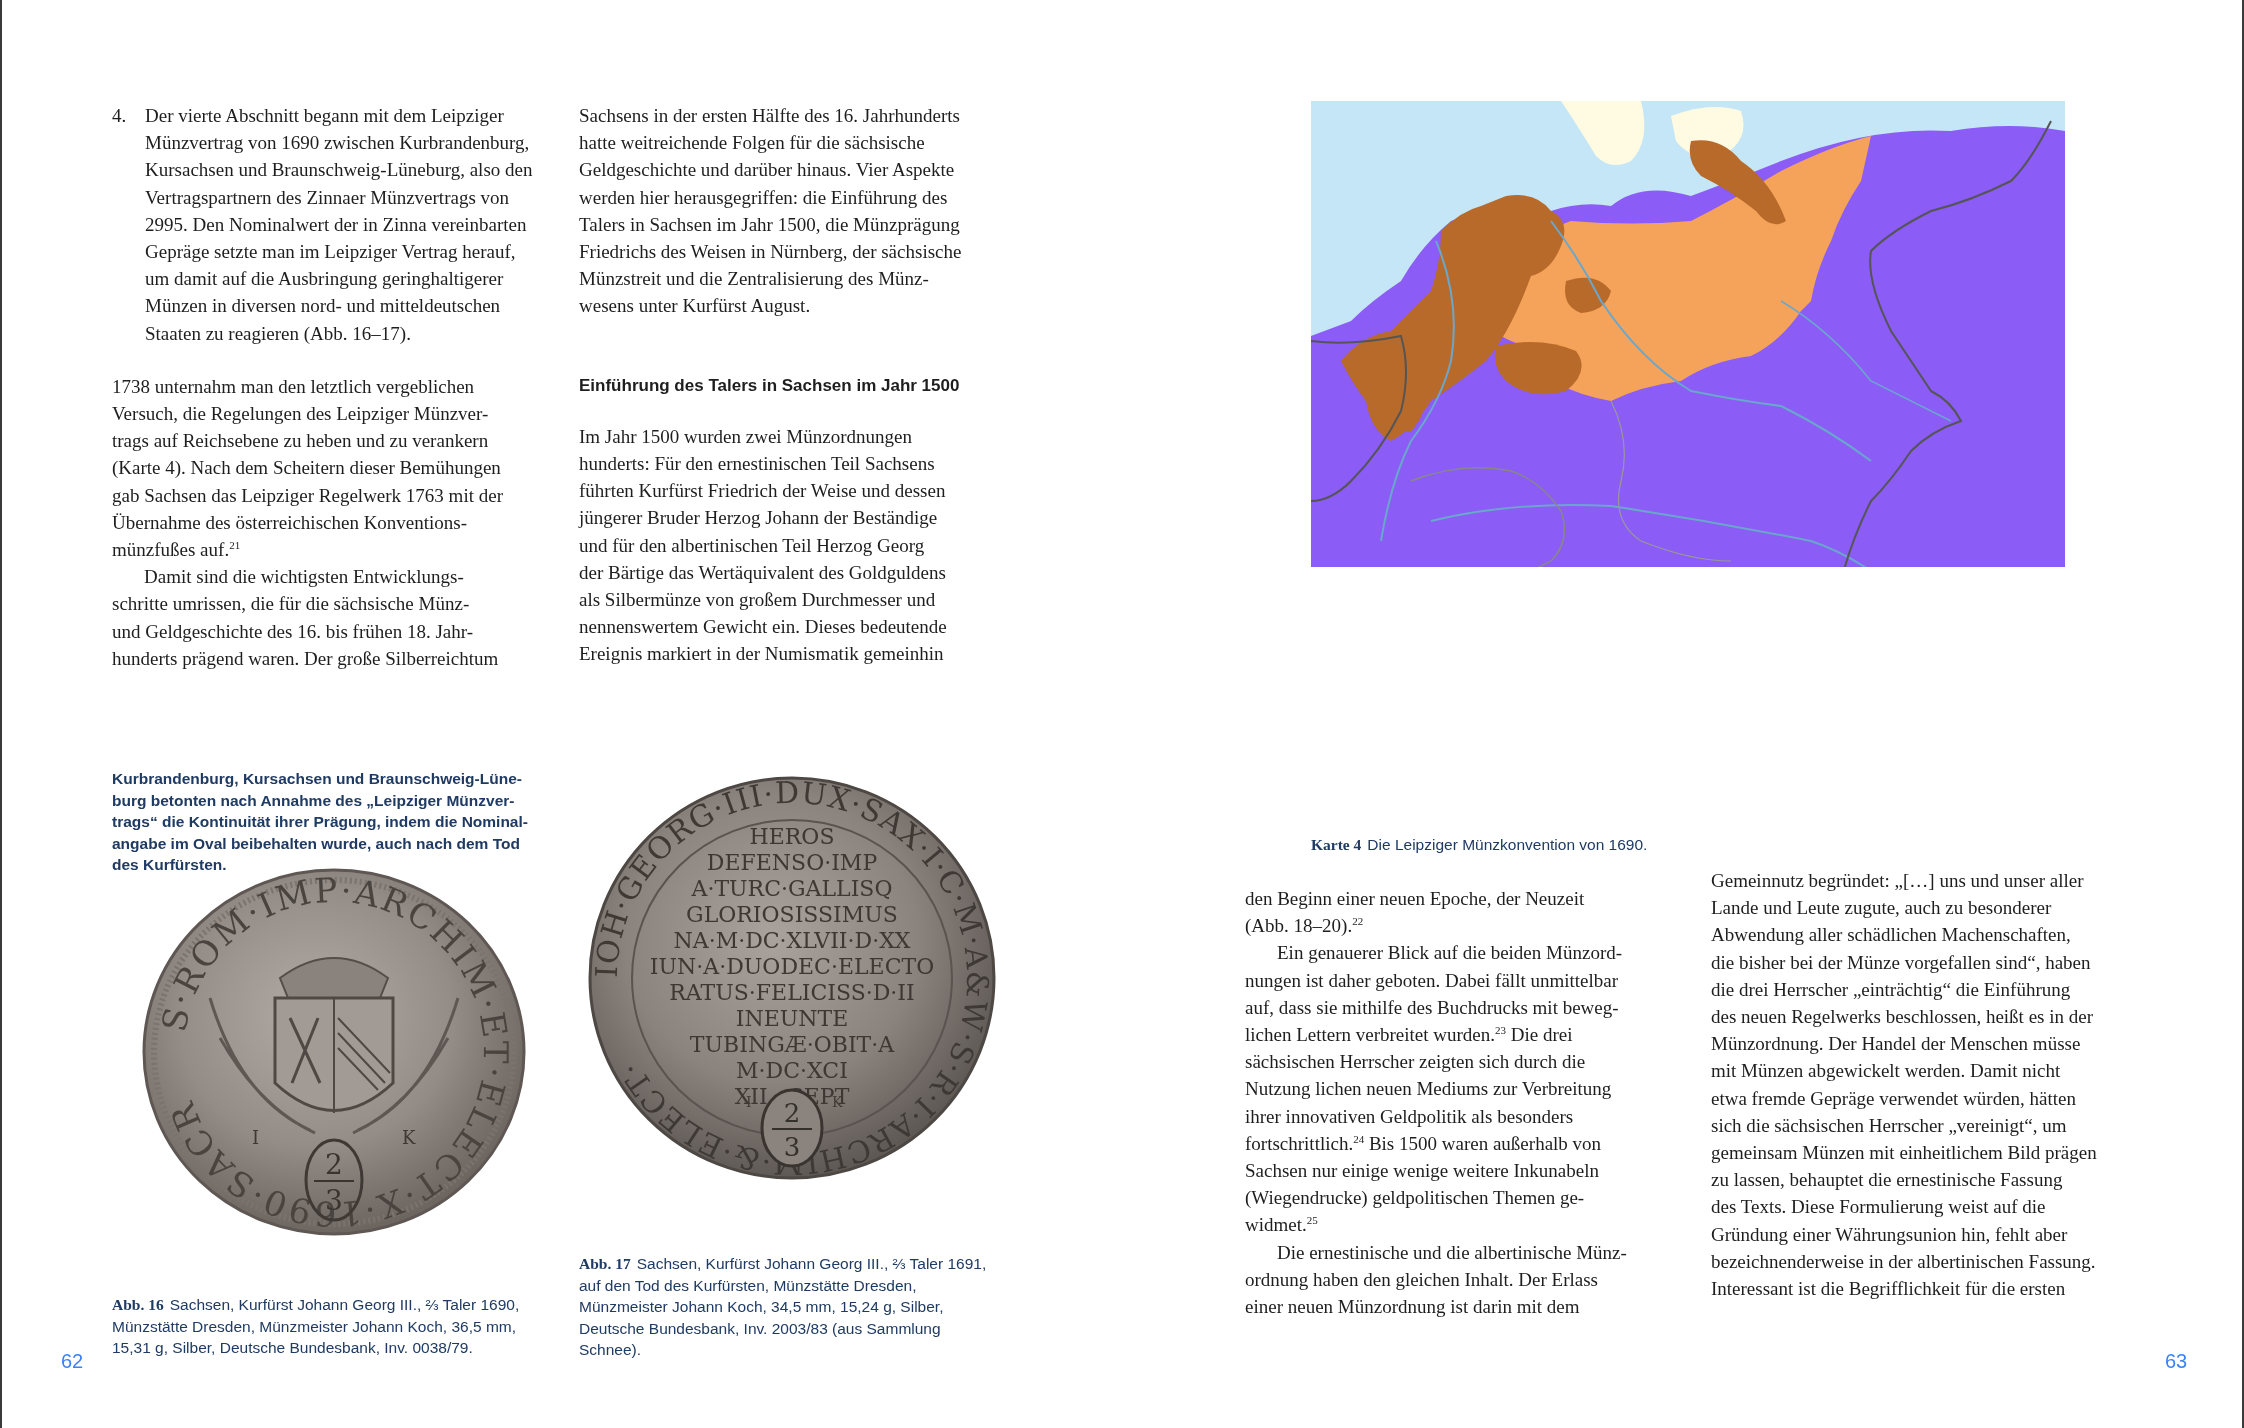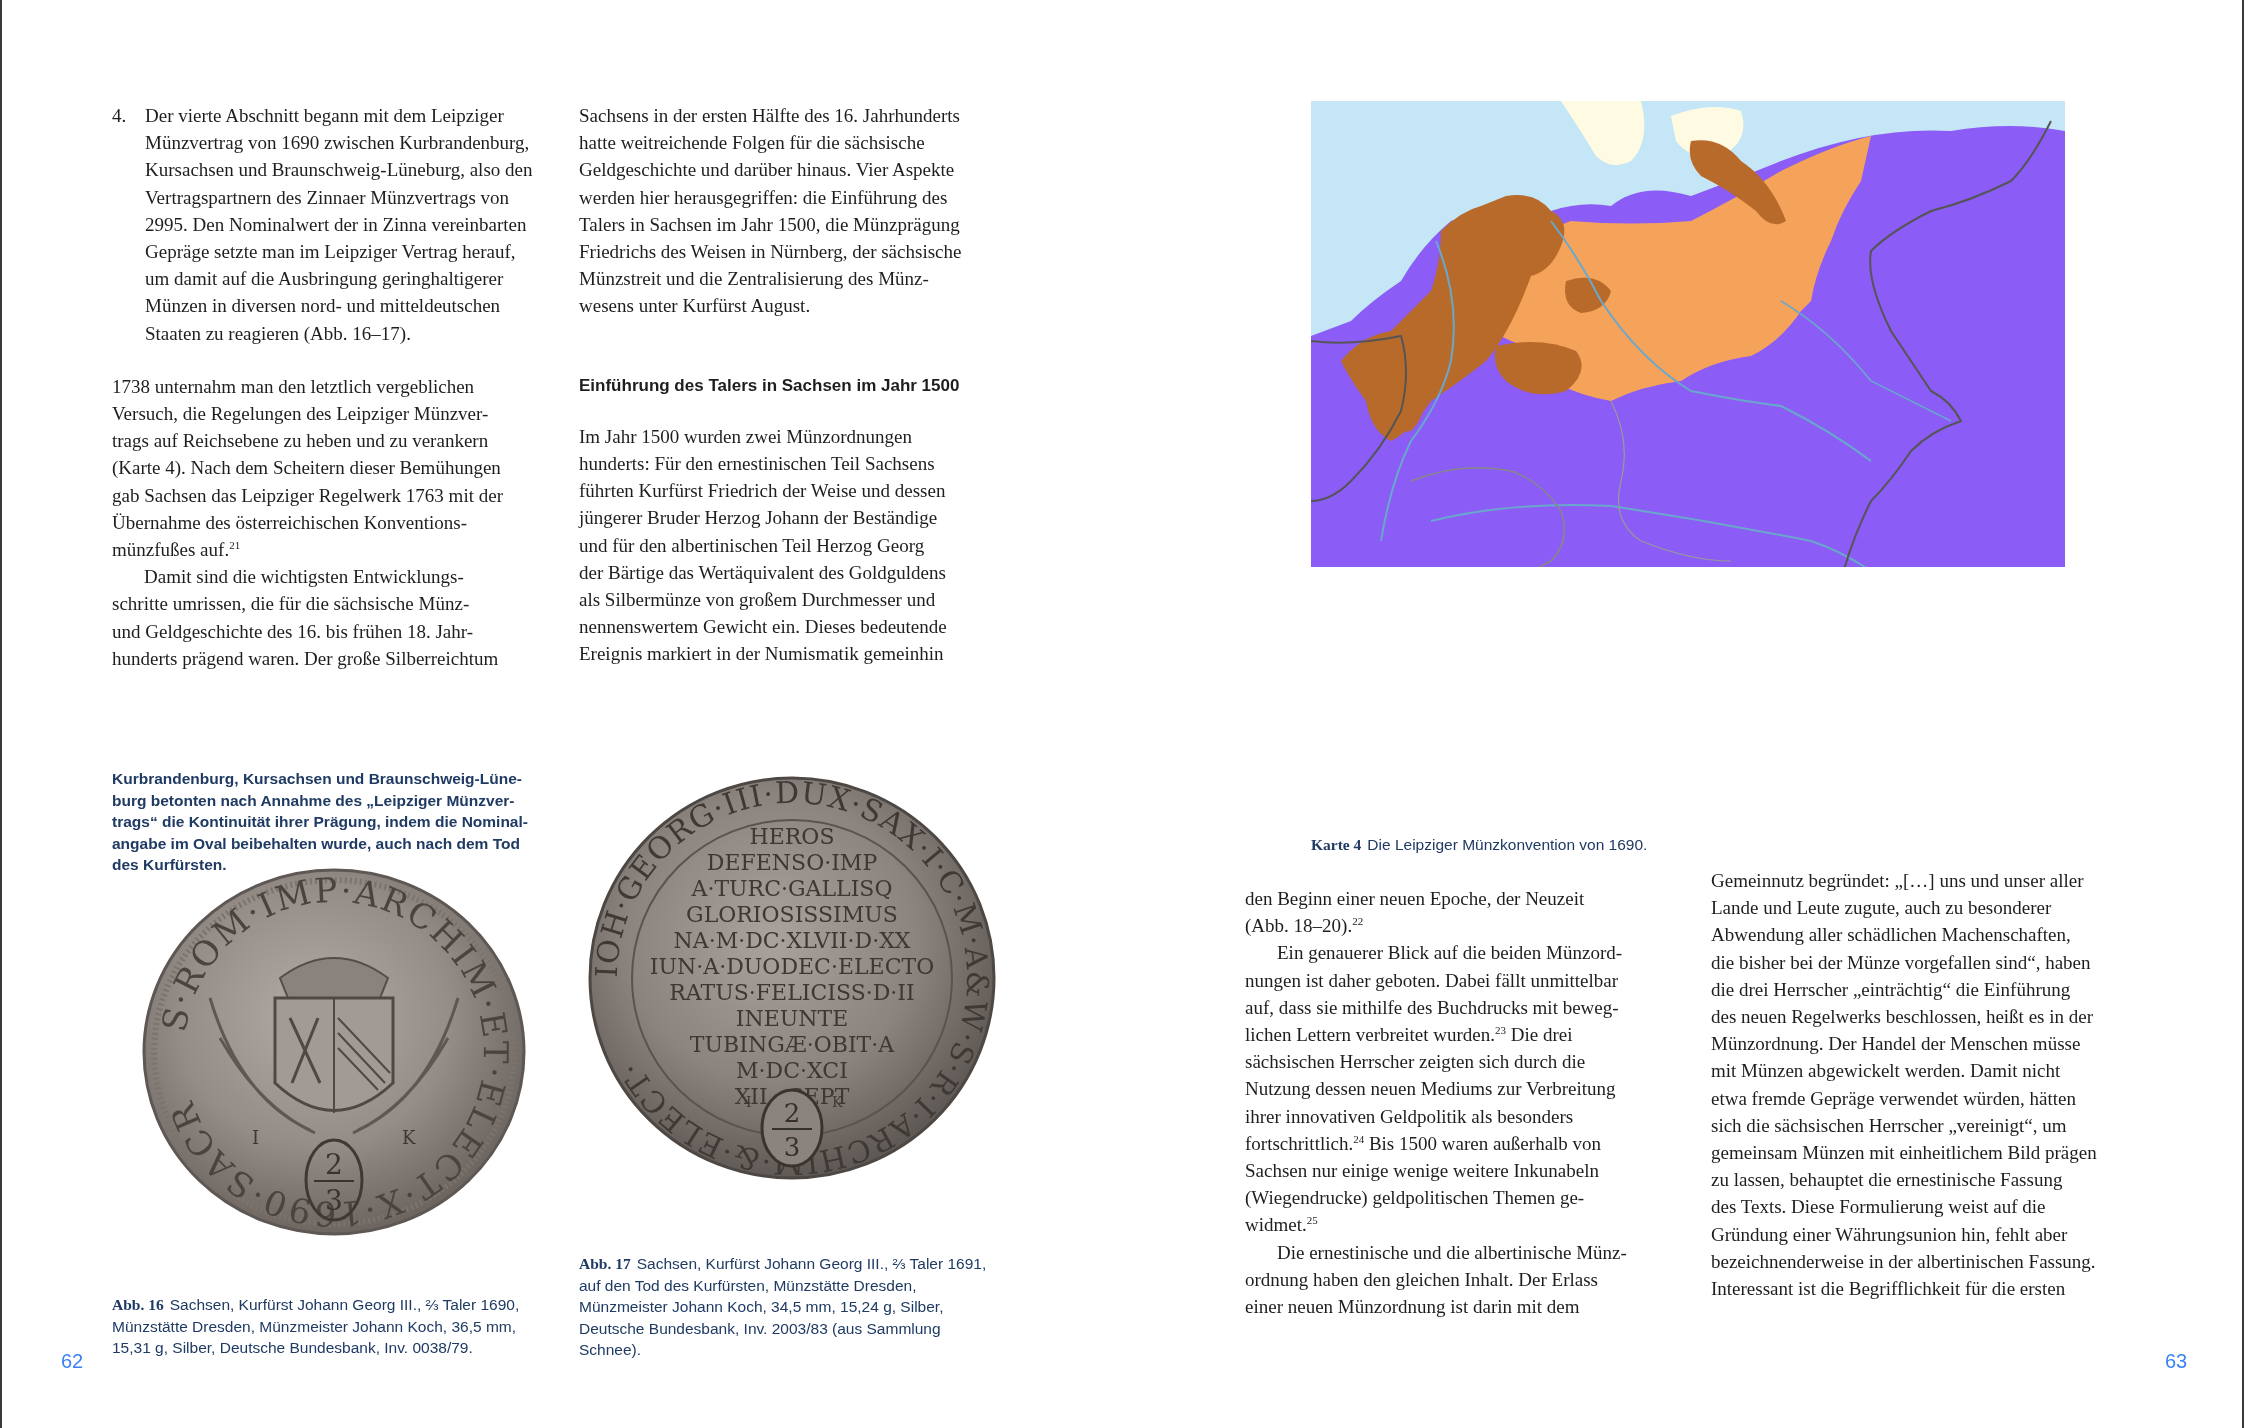--- a/index.html
+++ b/index.html
@@ -222,21 +222,21 @@
   <div>
     <div>den Beginn einer neuen Epoche, der Neuzeit</div>
     <div><span>(Abb. 18–20).</span><sup>22</sup></div>
   </div>
   <div>
     <div class="indent">Ein genauerer Blick auf die beiden Münzord-</div>
     <div>nungen ist daher geboten. Dabei fällt unmittelbar</div>
     <div>auf, dass sie mithilfe des Buchdrucks mit beweg-</div>
     <div><span>lichen Lettern verbreitet wurden.</span><sup>23</sup><span> Die drei</span></div>
     <div>sächsischen Herrscher zeigten sich durch die</div>
-    <div>Nutzung dessen neuen Mediums zur Verbreitung</div>
+    <div>Nutzung lichen neuen Mediums zur Verbreitung</div>
     <div>ihrer innovativen Geldpolitik als besonders</div>
     <div><span>fortschrittlich.</span><sup>24</sup><span> Bis 1500 waren außerhalb von</span></div>
     <div>Sachsen nur einige wenige weitere Inkunabeln</div>
     <div>(Wiegendrucke) geldpolitischen Themen ge-</div>
     <div><span>widmet.</span><sup>25</sup></div>
   </div>
   <div>
     <div class="indent">Die ernestinische und die albertinische Münz-</div>
     <div>ordnung haben den gleichen Inhalt. Der Erlass</div>
     <div>einer neuen Münzordnung ist darin mit dem</div>

